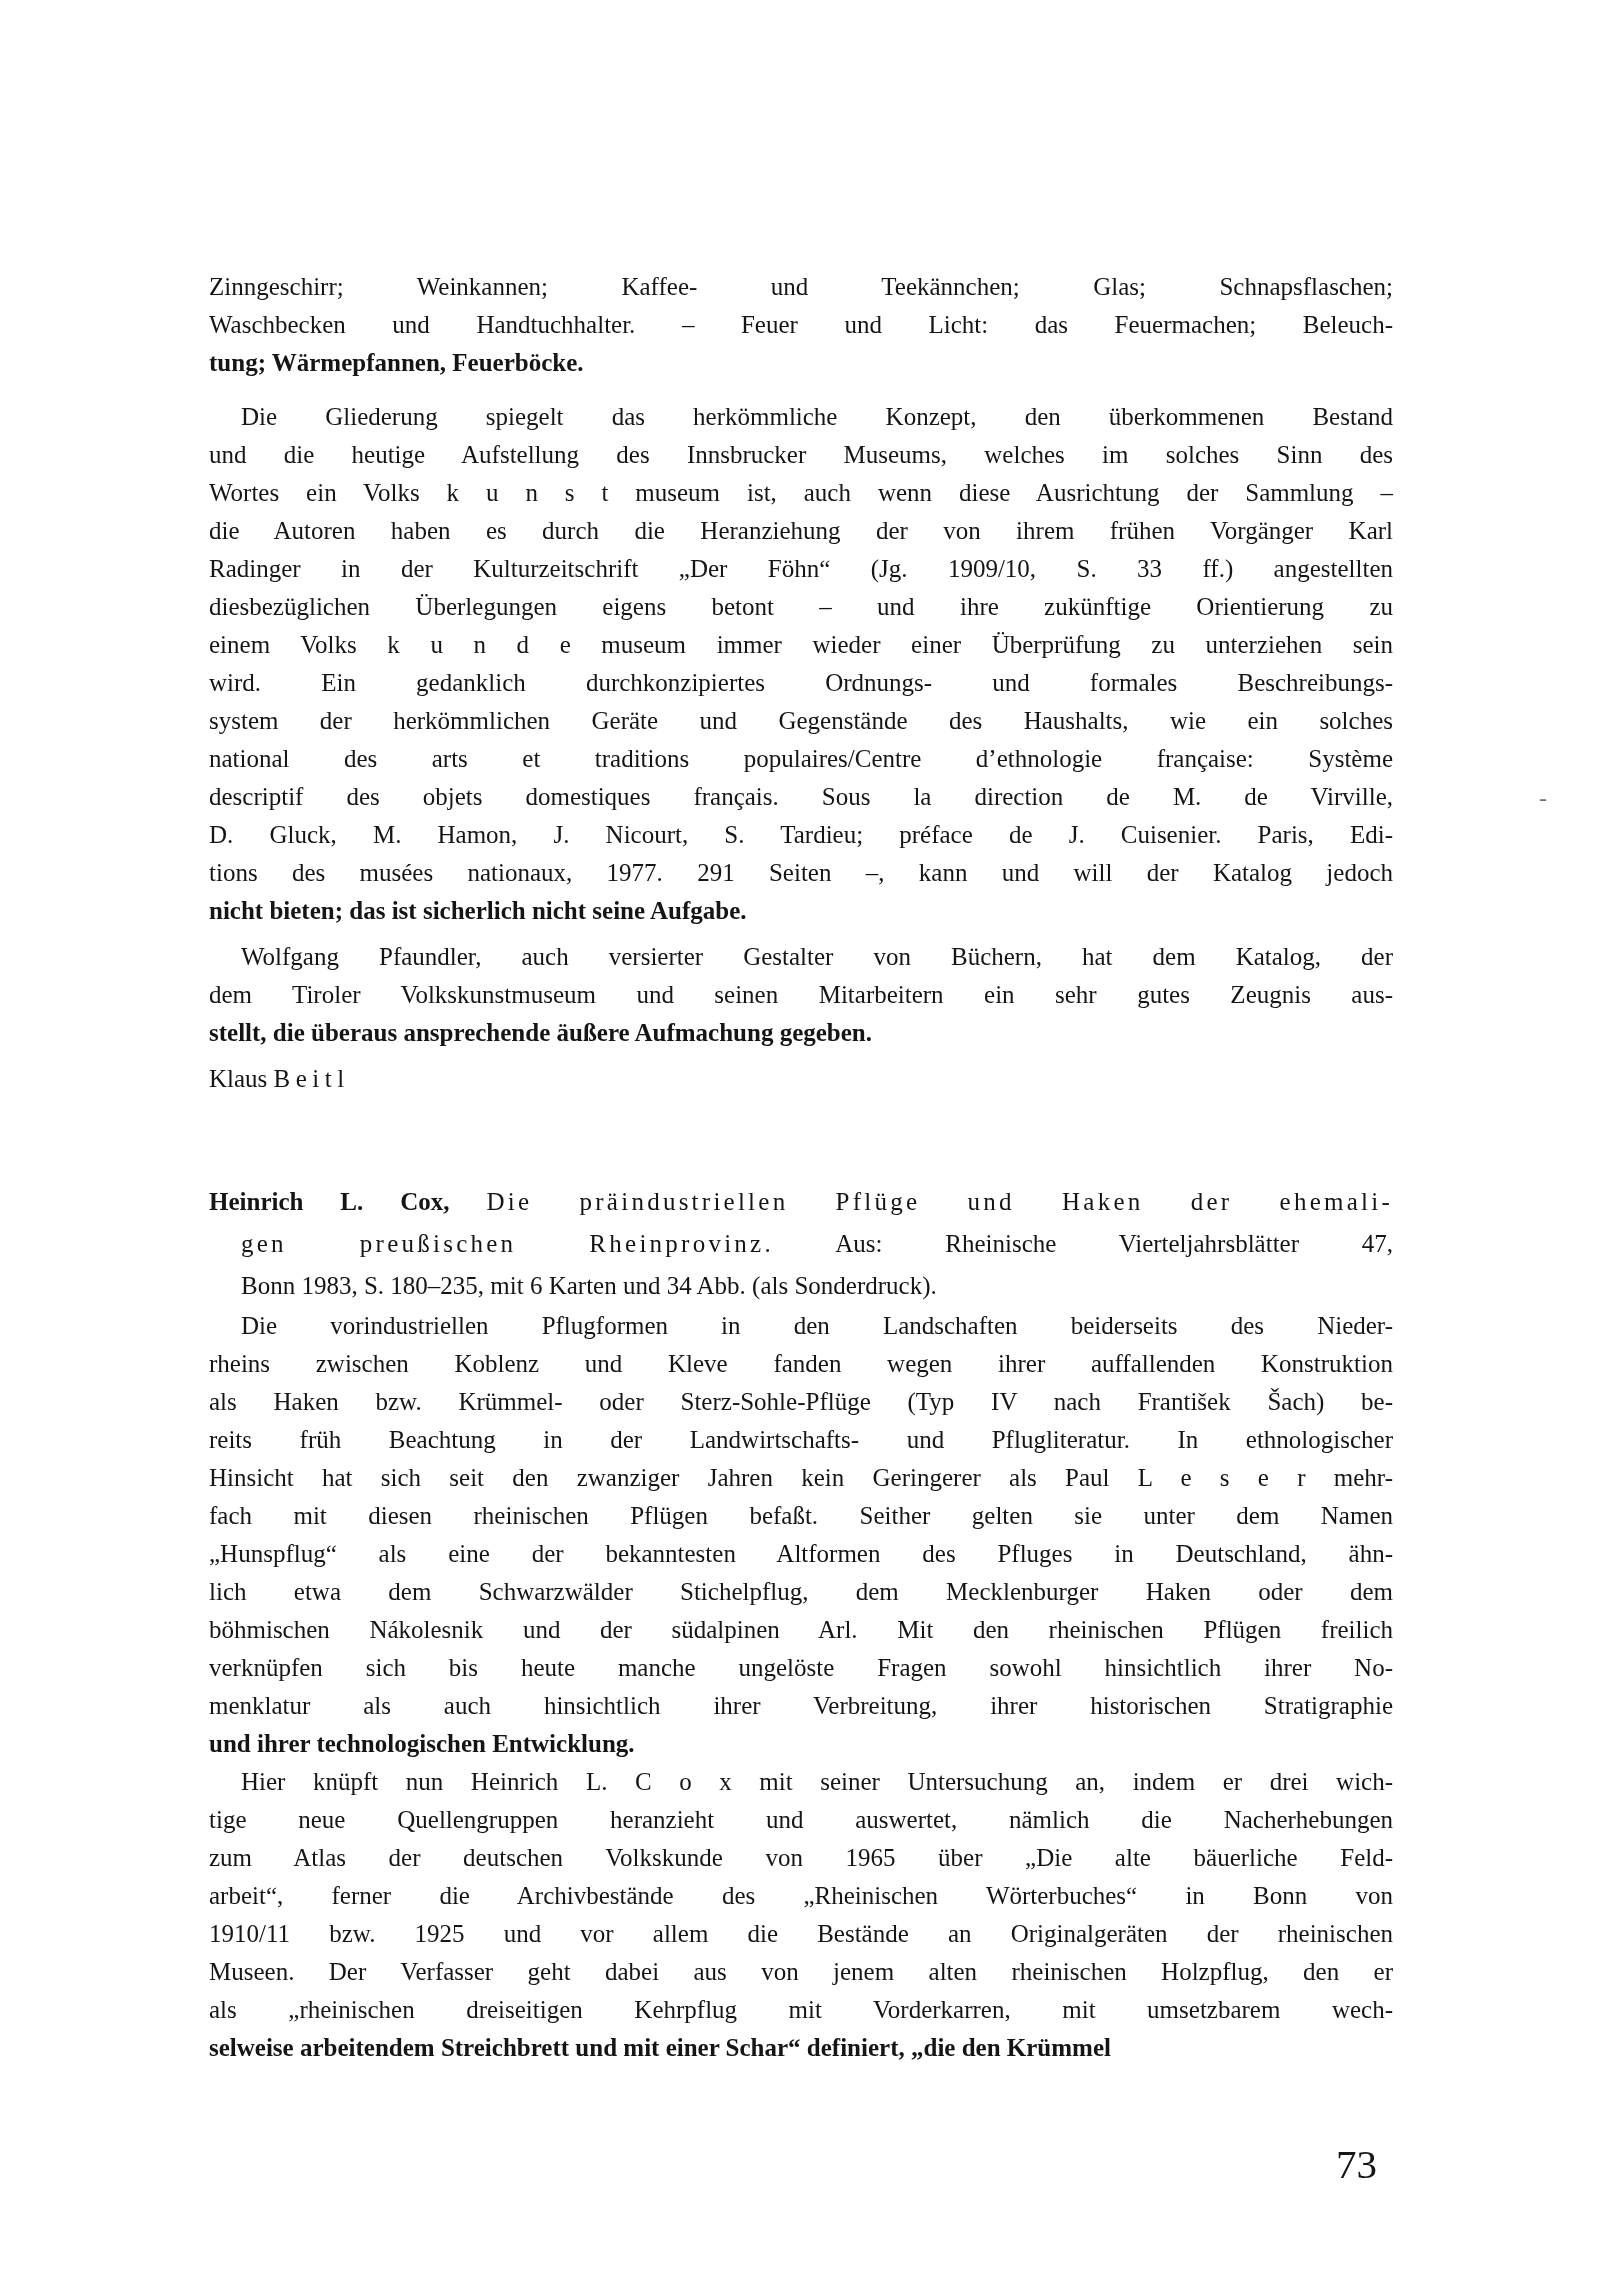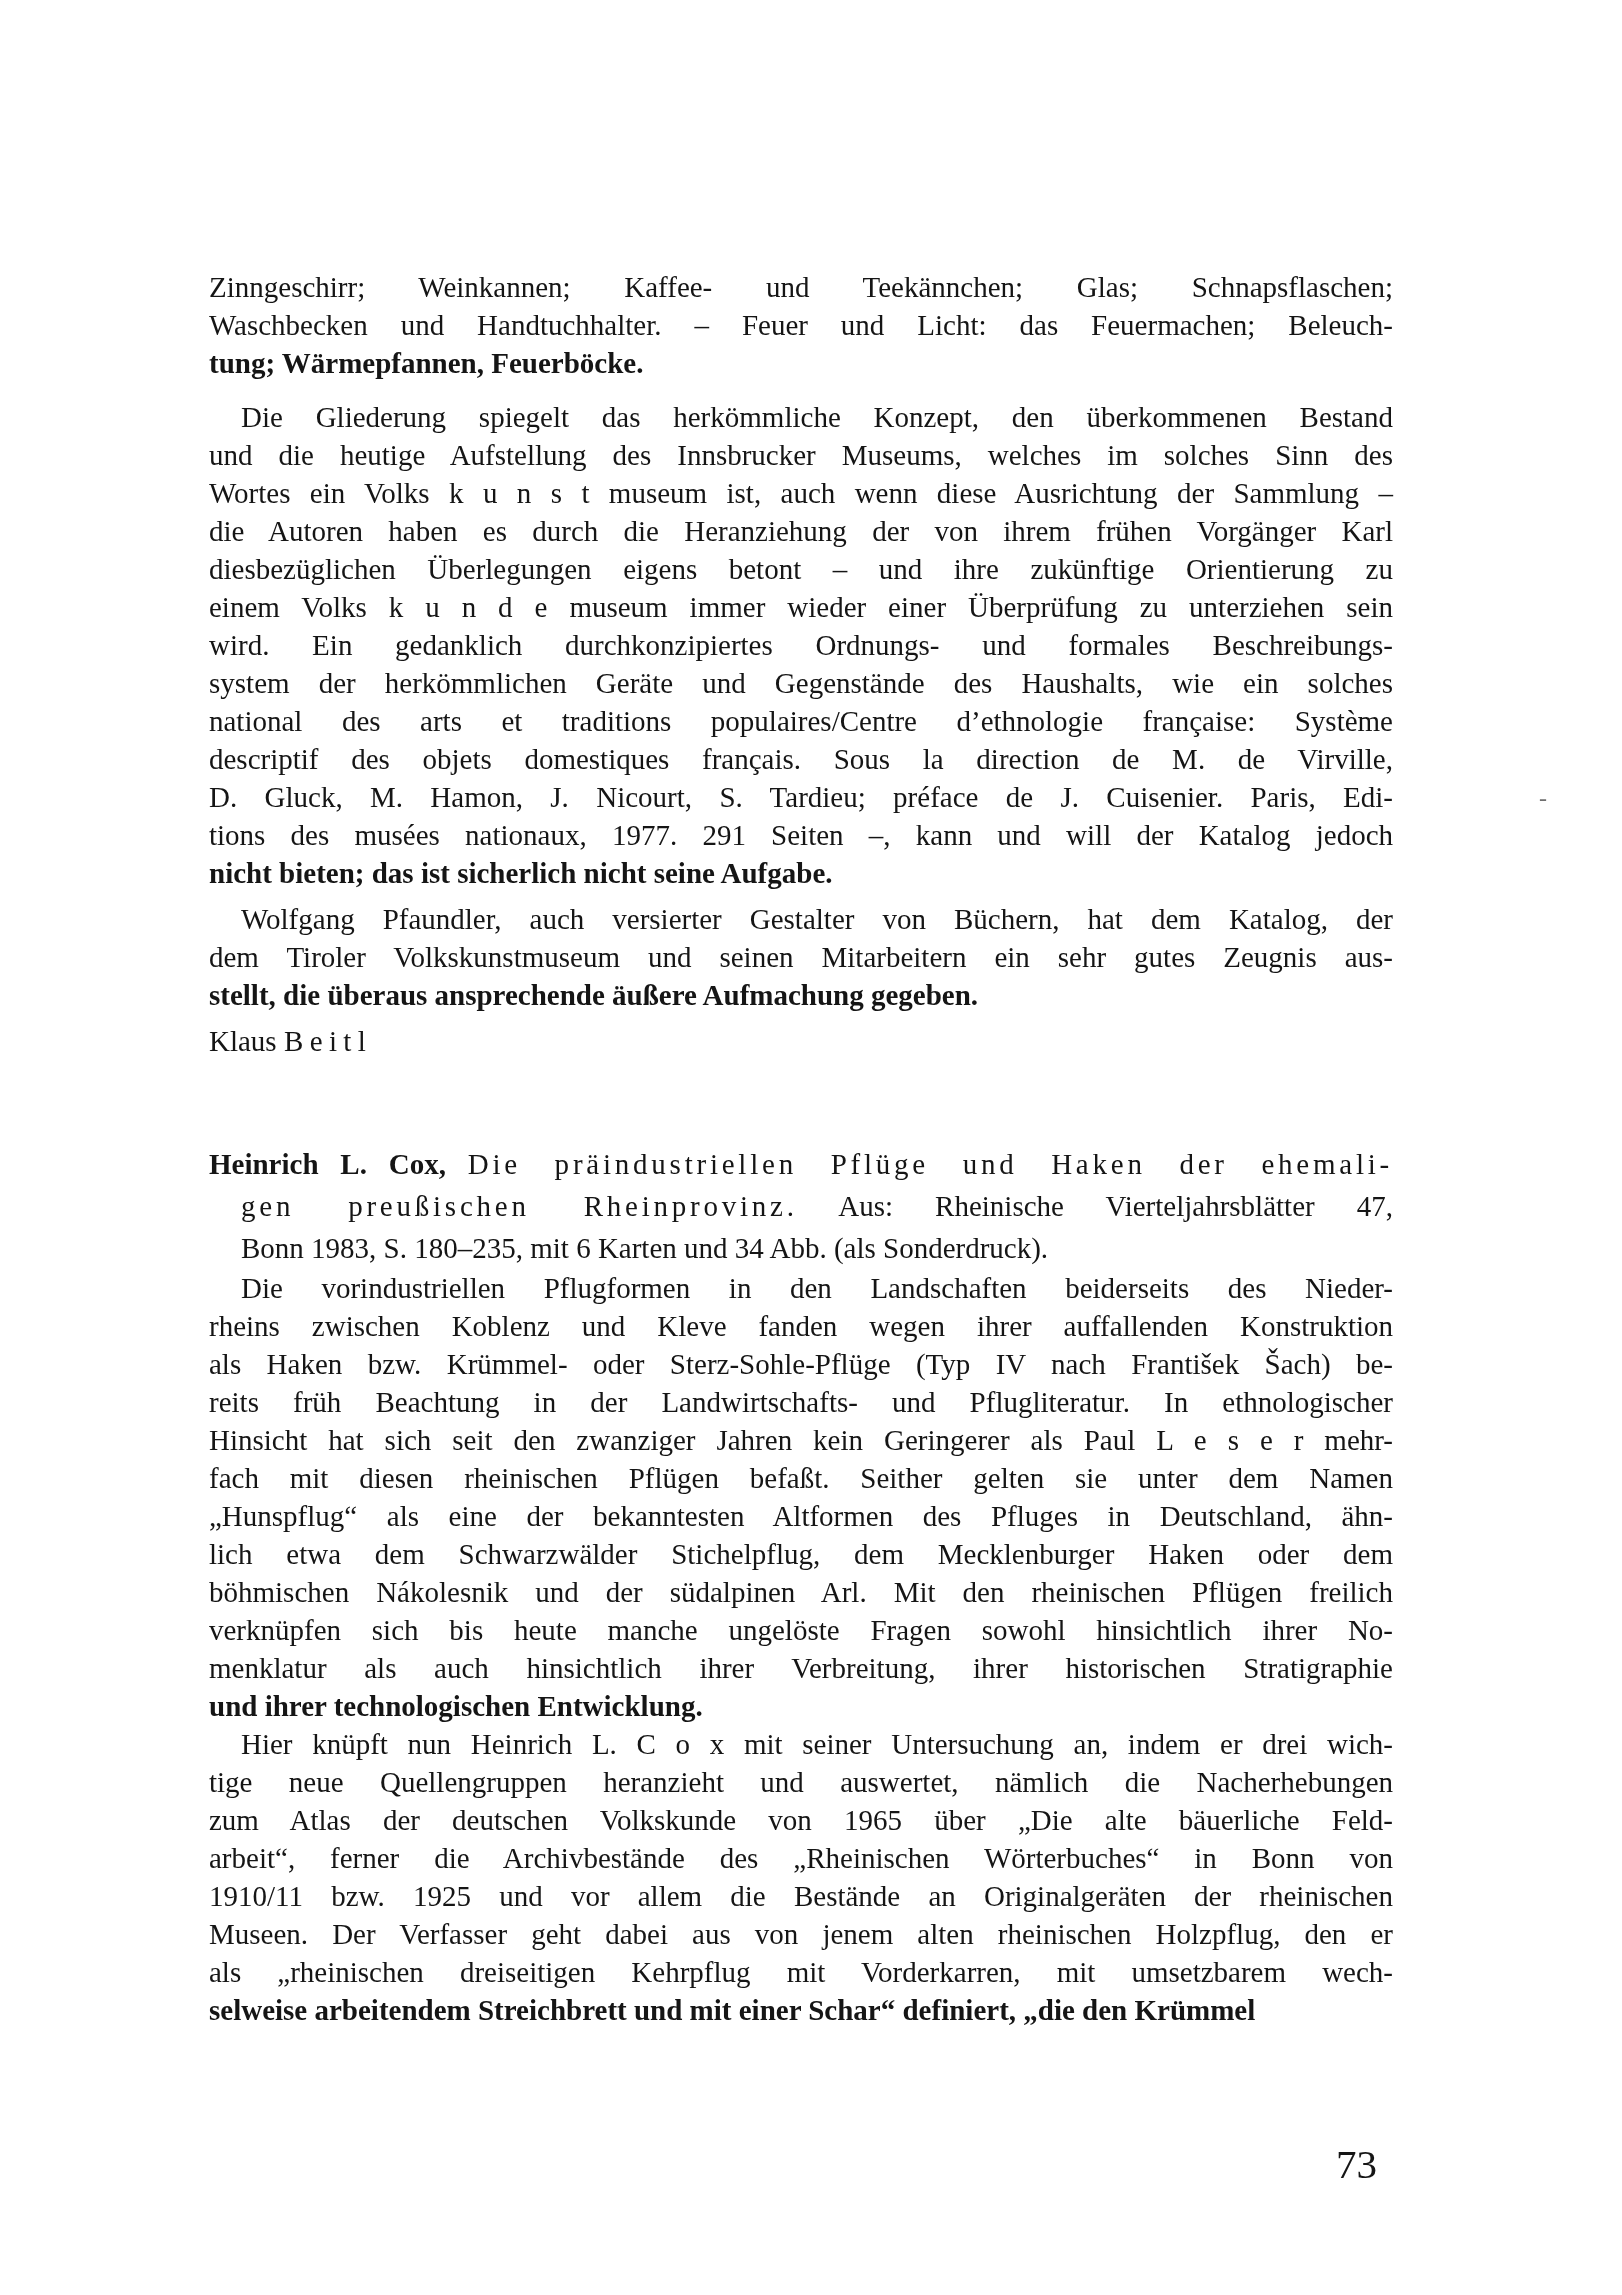--- a/index.html
+++ b/index.html
@@ -10,21 +10,21 @@
     background: #ffffff;
     color: #151515;
     font-family: "Liberation Serif", "DejaVu Serif", serif;
     overflow: hidden;
   }
   .page-text {
     position: absolute;
     left: 209px;
     top: 268px;
     width: 1184px;
-    font-size: 29px;
+    font-size: 25px;
     line-height: 38px;
   }
   .para { margin: 0; }
   .line {
     text-align: justify;
     text-align-last: justify;
   }
   .line.final {
     text-align: left;
     text-align-last: left;
@@ -78,20 +78,21 @@
       <div class="line">Zinngeschirr; Weinkannen; Kaffee- und Teekännchen; Glas; Schnapsflaschen;</div>
       <div class="line">Waschbecken und Handtuchhalter. – Feuer und Licht: das Feuermachen; Beleuch-</div>
       <div class="line final">tung; Wärmepfannen, Feuerböcke.</div>
     </div>
 
   <div class="para para-2">
       <div class="line indent">Die Gliederung spiegelt das herkömmliche Konzept, den überkommenen Bestand</div>
       <div class="line">und die heutige Aufstellung des Innsbrucker Museums, welches im solches Sinn des</div>
       <div class="line">Wortes ein Volks k u n s t museum ist, auch wenn diese Ausrichtung der Sammlung –</div>
       <div class="line">die Autoren haben es durch die Heranziehung der von ihrem frühen Vorgänger Karl</div>
+      <div class="line">Radinger in der Kulturzeitschrift „Der Föhn“ (Jg. 1909/10, S. 33 ff.) angestellten</div>
       <div class="line">diesbezüglichen Überlegungen eigens betont – und ihre zukünftige Orientierung zu</div>
       <div class="line">einem Volks k u n d e museum immer wieder einer Überprüfung zu unterziehen sein</div>
       <div class="line">wird. Ein gedanklich durchkonzipiertes Ordnungs- und formales Beschreibungs-</div>
       <div class="line">system der herkömmlichen Geräte und Gegenstände des Haushalts, wie ein solches</div>
       <div class="line">national des arts et traditions populaires/Centre d’ethnologie française: Système</div>
       <div class="line">descriptif des objets domestiques français. Sous la direction de M. de Virville,</div>
       <div class="line">D. Gluck, M. Hamon, J. Nicourt, S. Tardieu; préface de J. Cuisenier. Paris, Edi-</div>
       <div class="line">tions des musées nationaux, 1977. 291 Seiten –, kann und will der Katalog jedoch</div>
       <div class="line final">nicht bieten; das ist sicherlich nicht seine Aufgabe.</div>
     </div>

